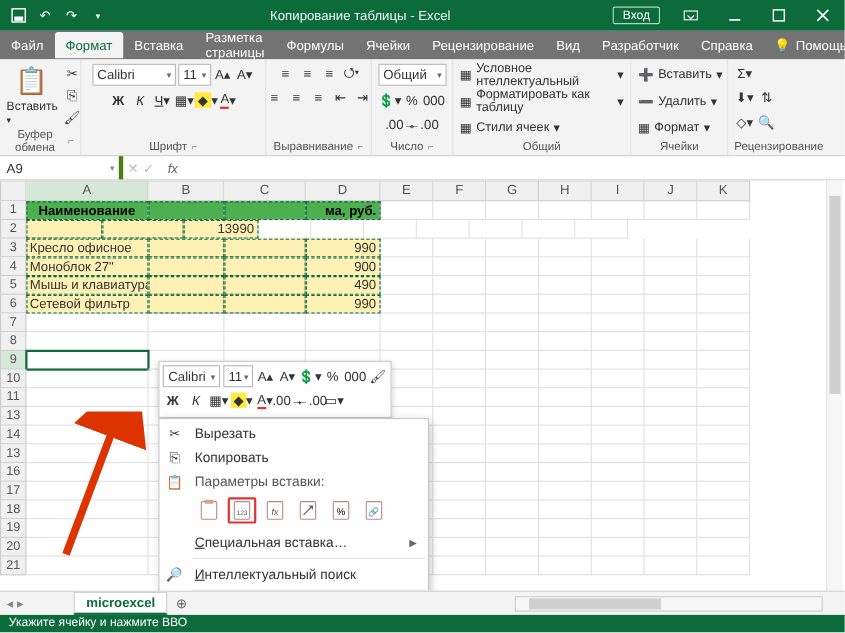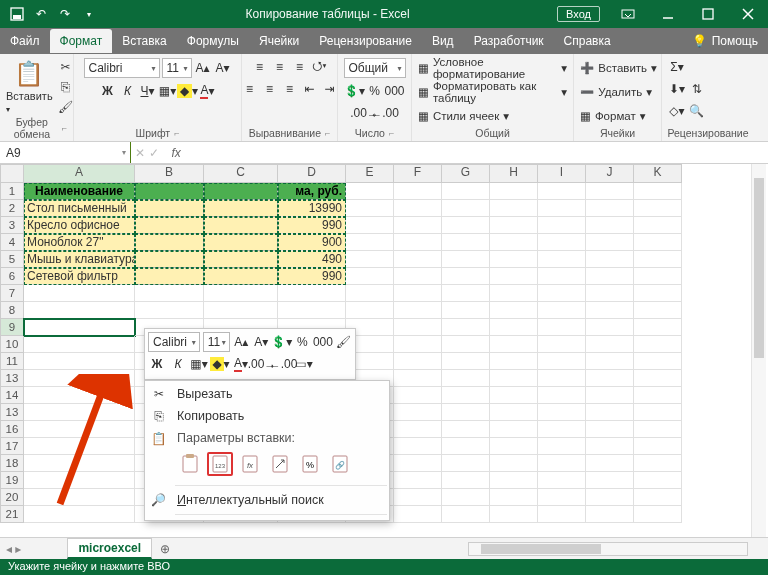--- a/index.html
+++ b/index.html
@@ -23,21 +23,21 @@
 .group .label { font-size: 10.5px; color: #555; text-align: center; display:flex; align-items:center; justify-content:center; gap:4px;}
 .group .label .lch { font-size:9px; color:#888;}
 .btn-mini { width: 18px; height: 18px; display: inline-flex; align-items: center; justify-content: center; border-radius: 2px; }
 .sel { border: 1px solid #b8b8b8; background: #fff; height: 20px; display: inline-flex; align-items: center; padding: 0 4px; font-size: 12px; position:relative;}
 .sel .chev{position:absolute; right:3px; font-size:8px; color:#666;}
 .col { display: flex; flex-direction: column; gap: 2px; }
 .rowx { display: flex; gap: 2px; align-items:center;}
 .ribbon-link { font-size: 11.5px; color: #333; display:flex; align-items:center; gap:4px; height:20px; }
 
 .fbar { height: 22px; border-bottom: 1px solid #d0d0d0; display: flex; align-items: center; font-size: 12px; }
-.namebox { width: 131px; border-right: 1px solid #4d7c0f; padding: 0 6px; height:100%; display:flex; align-items:center; position:relative;}
+.namebox { width: 112px; border-right: 4px solid #4d7c0f; padding: 0 6px; height:100%; display:flex; align-items:center; position:relative;}
 .namebox .chev{position:absolute; right:4px; font-size:8px; color:#888;}
 .fxlbl { width: 26px; text-align: center; color: #666; font-style: italic; }
 .fbar .btns { display:flex; gap:4px; color:#bbb; padding:0 4px;}
 
 .sheet { position: relative; height: 376px; overflow: hidden; }
 .colhdrs { display: flex; height: 19px; }
 .cornersel { width: 24px; border: 1px solid #ccc; background: #f0f0f0; }
 .colhdr { border: 1px solid #ccc; border-left: none; background: #f0f0f0; text-align: center; font-size: 12px; color: #555; }
 .rows { }
 .row { display: flex; height: 17px; }
@@ -120,20 +120,21 @@
           <line x1="11" y1="1" x2="1" y2="11" stroke="#fff" stroke-width="1.5"></line>
         </svg>
       </div>
   </div>
 </div>
 
 <div class="tabs">
   <div class="tab">Файл</div>
   <div class="tab active">Формат</div>
   <div class="tab">Вставка</div>
+  <div class="tab">Разметка страницы</div>
   <div class="tab">Формулы</div>
   <div class="tab">Ячейки</div>
   <div class="tab">Рецензирование</div>
   <div class="tab">Вид</div>
   <div class="tab">Разработчик</div>
   <div class="tab">Справка</div>
   <div class="tab right">
       <span style="margin-right:4px">💡</span>
       <span>Помощь</span>
     </div>
@@ -231,21 +232,21 @@
       </div>
     </div>
     <div class="label">
         <span>Число</span>
         <span class="lch">⌐</span>
       </div>
   </div>
 
   <div class="group" style="width:162px">
     <div class="body col" style="align-items:flex-start">
-      <div class="ribbon-link">▦ <span>Условное форматирование</span> ▾</div>
+      <div class="ribbon-link">▦ <span>Условное нтеллектуальный</span> ▾</div>
       <div class="ribbon-link">▦ <span>Форматировать как таблицу</span> ▾</div>
       <div class="ribbon-link">▦ <span>Стили ячеек</span> ▾</div>
     </div>
     <div class="label">Общий</div>
   </div>
 
   <div class="group" style="width:88px">
     <div class="body col" style="align-items:flex-start">
       <div class="ribbon-link">➕ <span>Вставить</span> ▾</div>
       <div class="ribbon-link">➖ <span>Удалить</span> ▾</div>
@@ -310,21 +311,20 @@
         <div class="cell" style="width: 48px;"></div>
         <div class="cell" style="width: 48px;"></div>
         <div class="cell" style="width: 48px;"></div>
         <div class="cell" style="width: 48px;"></div>
         <div class="cell" style="width: 48px;"></div>
         <div class="cell" style="width: 48px;"></div>
         <div class="cell" style="width: 48px;"></div>
       </div>
       <div class="row">
         <div class="rowhdr">2</div>
-        <div class="cell datacell marq" style="width: 111px;">Стол письменный</div>
         <div class="cell datacell marq" style="width: 69px; border-right: 1px solid rgb(187, 187, 187); border-bottom: 1px solid rgb(187, 187, 187);"></div>
         <div class="cell datacell marq" style="width: 74px; border-right: 1px solid rgb(187, 187, 187); border-bottom: 1px solid rgb(187, 187, 187);"></div>
         <div class="cell datacell marq rt" style="width: 68px;">13990</div>
         <div class="cell" style="width: 48px;"></div>
         <div class="cell" style="width: 48px;"></div>
         <div class="cell" style="width: 48px;"></div>
         <div class="cell" style="width: 48px;"></div>
         <div class="cell" style="width: 48px;"></div>
         <div class="cell" style="width: 48px;"></div>
         <div class="cell" style="width: 48px;"></div>
@@ -672,20 +672,24 @@
             <text x="10" y="14" font-size="9" text-anchor="middle">%</text>
           </svg>
         </div>
       <div class="pasteopt">
           <svg>
             <rect x="3" y="2" width="14" height="16" rx="1" fill="#fff" stroke="#b88"></rect>
             <text x="10" y="14" font-size="8" text-anchor="middle">🔗</text>
           </svg>
         </div>
     </div>
+    <div class="menuitem">
+        <span><u>С</u><span>пециальная вставка…</span></span>
+        <span class="arrow-r">▶</span>
+      </div>
     <div class="menusep"></div>
     <div class="menuitem">
         <span class="ico">🔎</span>
         <u>И</u>
         <span>нтеллектуальный поиск</span>
       </div>
     <div class="menusep"></div>
 
   </div>
 </div>

